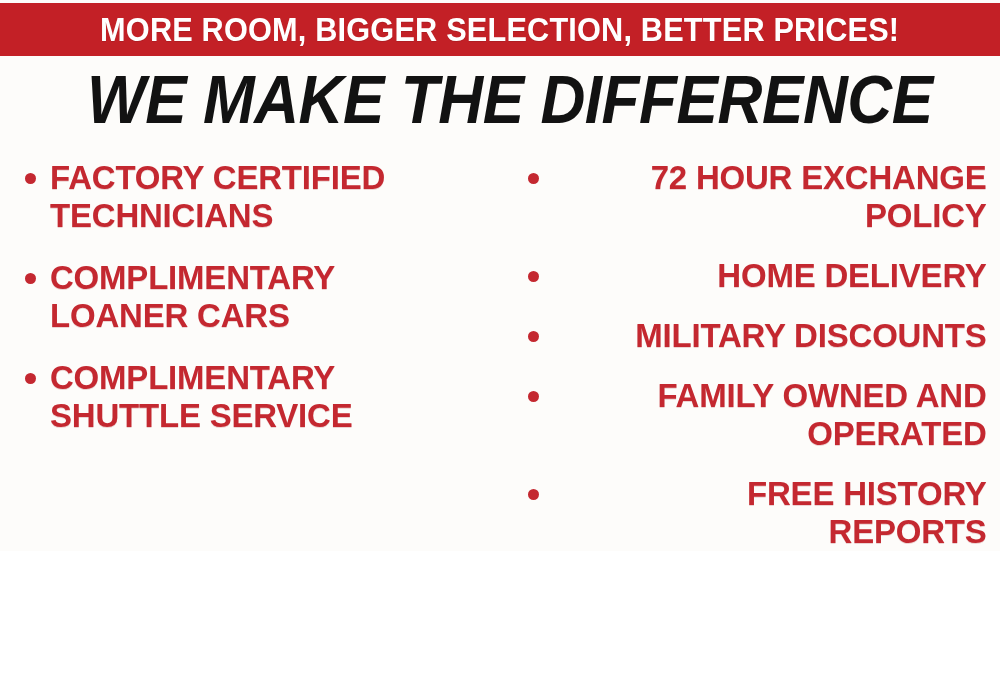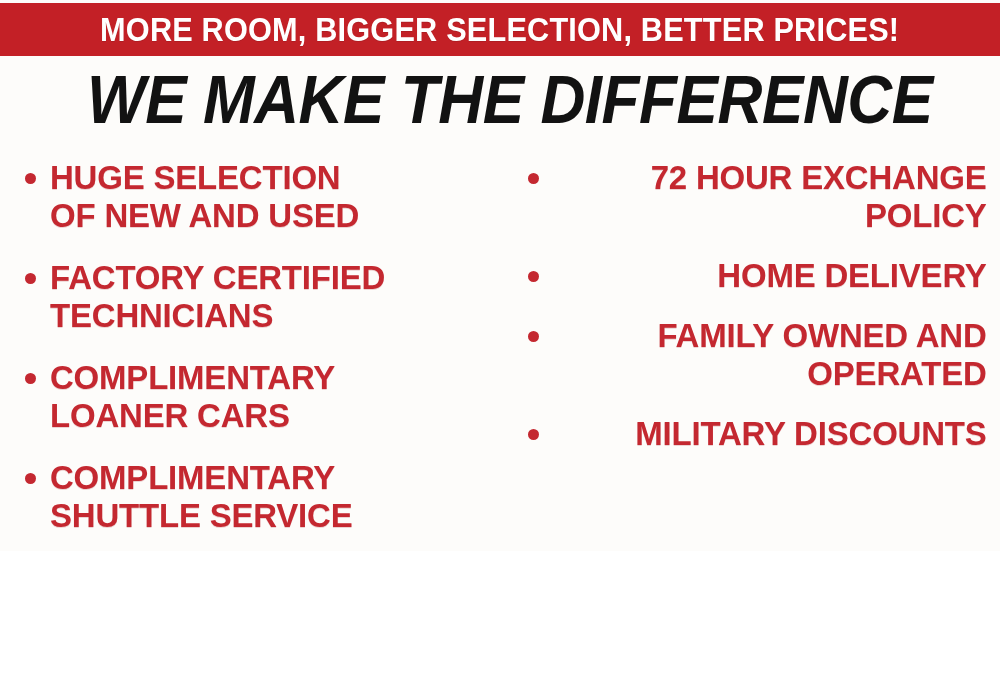--- a/index.html
+++ b/index.html
@@ -129,25 +129,20 @@
 
   <div class="headline">
     <span class="headline-text">WE MAKE THE DIFFERENCE</span>
   </div>
 
   <div class="columns">
 
     <div class="column left">
       <div class="bullet-item">
         <span class="bullet-dot"></span>
-        <span class="bullet-label">HUGE SELECTION
-OF NEW AND USED</span>
-      </div>
-      <div class="bullet-item">
-        <span class="bullet-dot"></span>
         <span class="bullet-label">FACTORY CERTIFIED
 TECHNICIANS</span>
       </div>
       <div class="bullet-item">
         <span class="bullet-dot"></span>
         <span class="bullet-label">COMPLIMENTARY
 LOANER CARS</span>
       </div>
       <div class="bullet-item">
         <span class="bullet-dot"></span>
@@ -161,23 +156,28 @@
         <span class="bullet-dot"></span>
         <span class="bullet-label">72 HOUR EXCHANGE
 POLICY</span>
       </div>
       <div class="bullet-item">
         <span class="bullet-dot"></span>
         <span class="bullet-label">HOME DELIVERY</span>
       </div>
       <div class="bullet-item">
         <span class="bullet-dot"></span>
+        <span class="bullet-label">MILITARY DISCOUNTS</span>
+      </div>
+      <div class="bullet-item">
+        <span class="bullet-dot"></span>
         <span class="bullet-label">FAMILY OWNED AND
 OPERATED</span>
       </div>
       <div class="bullet-item">
         <span class="bullet-dot"></span>
-        <span class="bullet-label">MILITARY DISCOUNTS</span>
+        <span class="bullet-label">FREE HISTORY
+REPORTS</span>
       </div>
     </div>
 
   </div>
 </div>
 
 </body></html>

